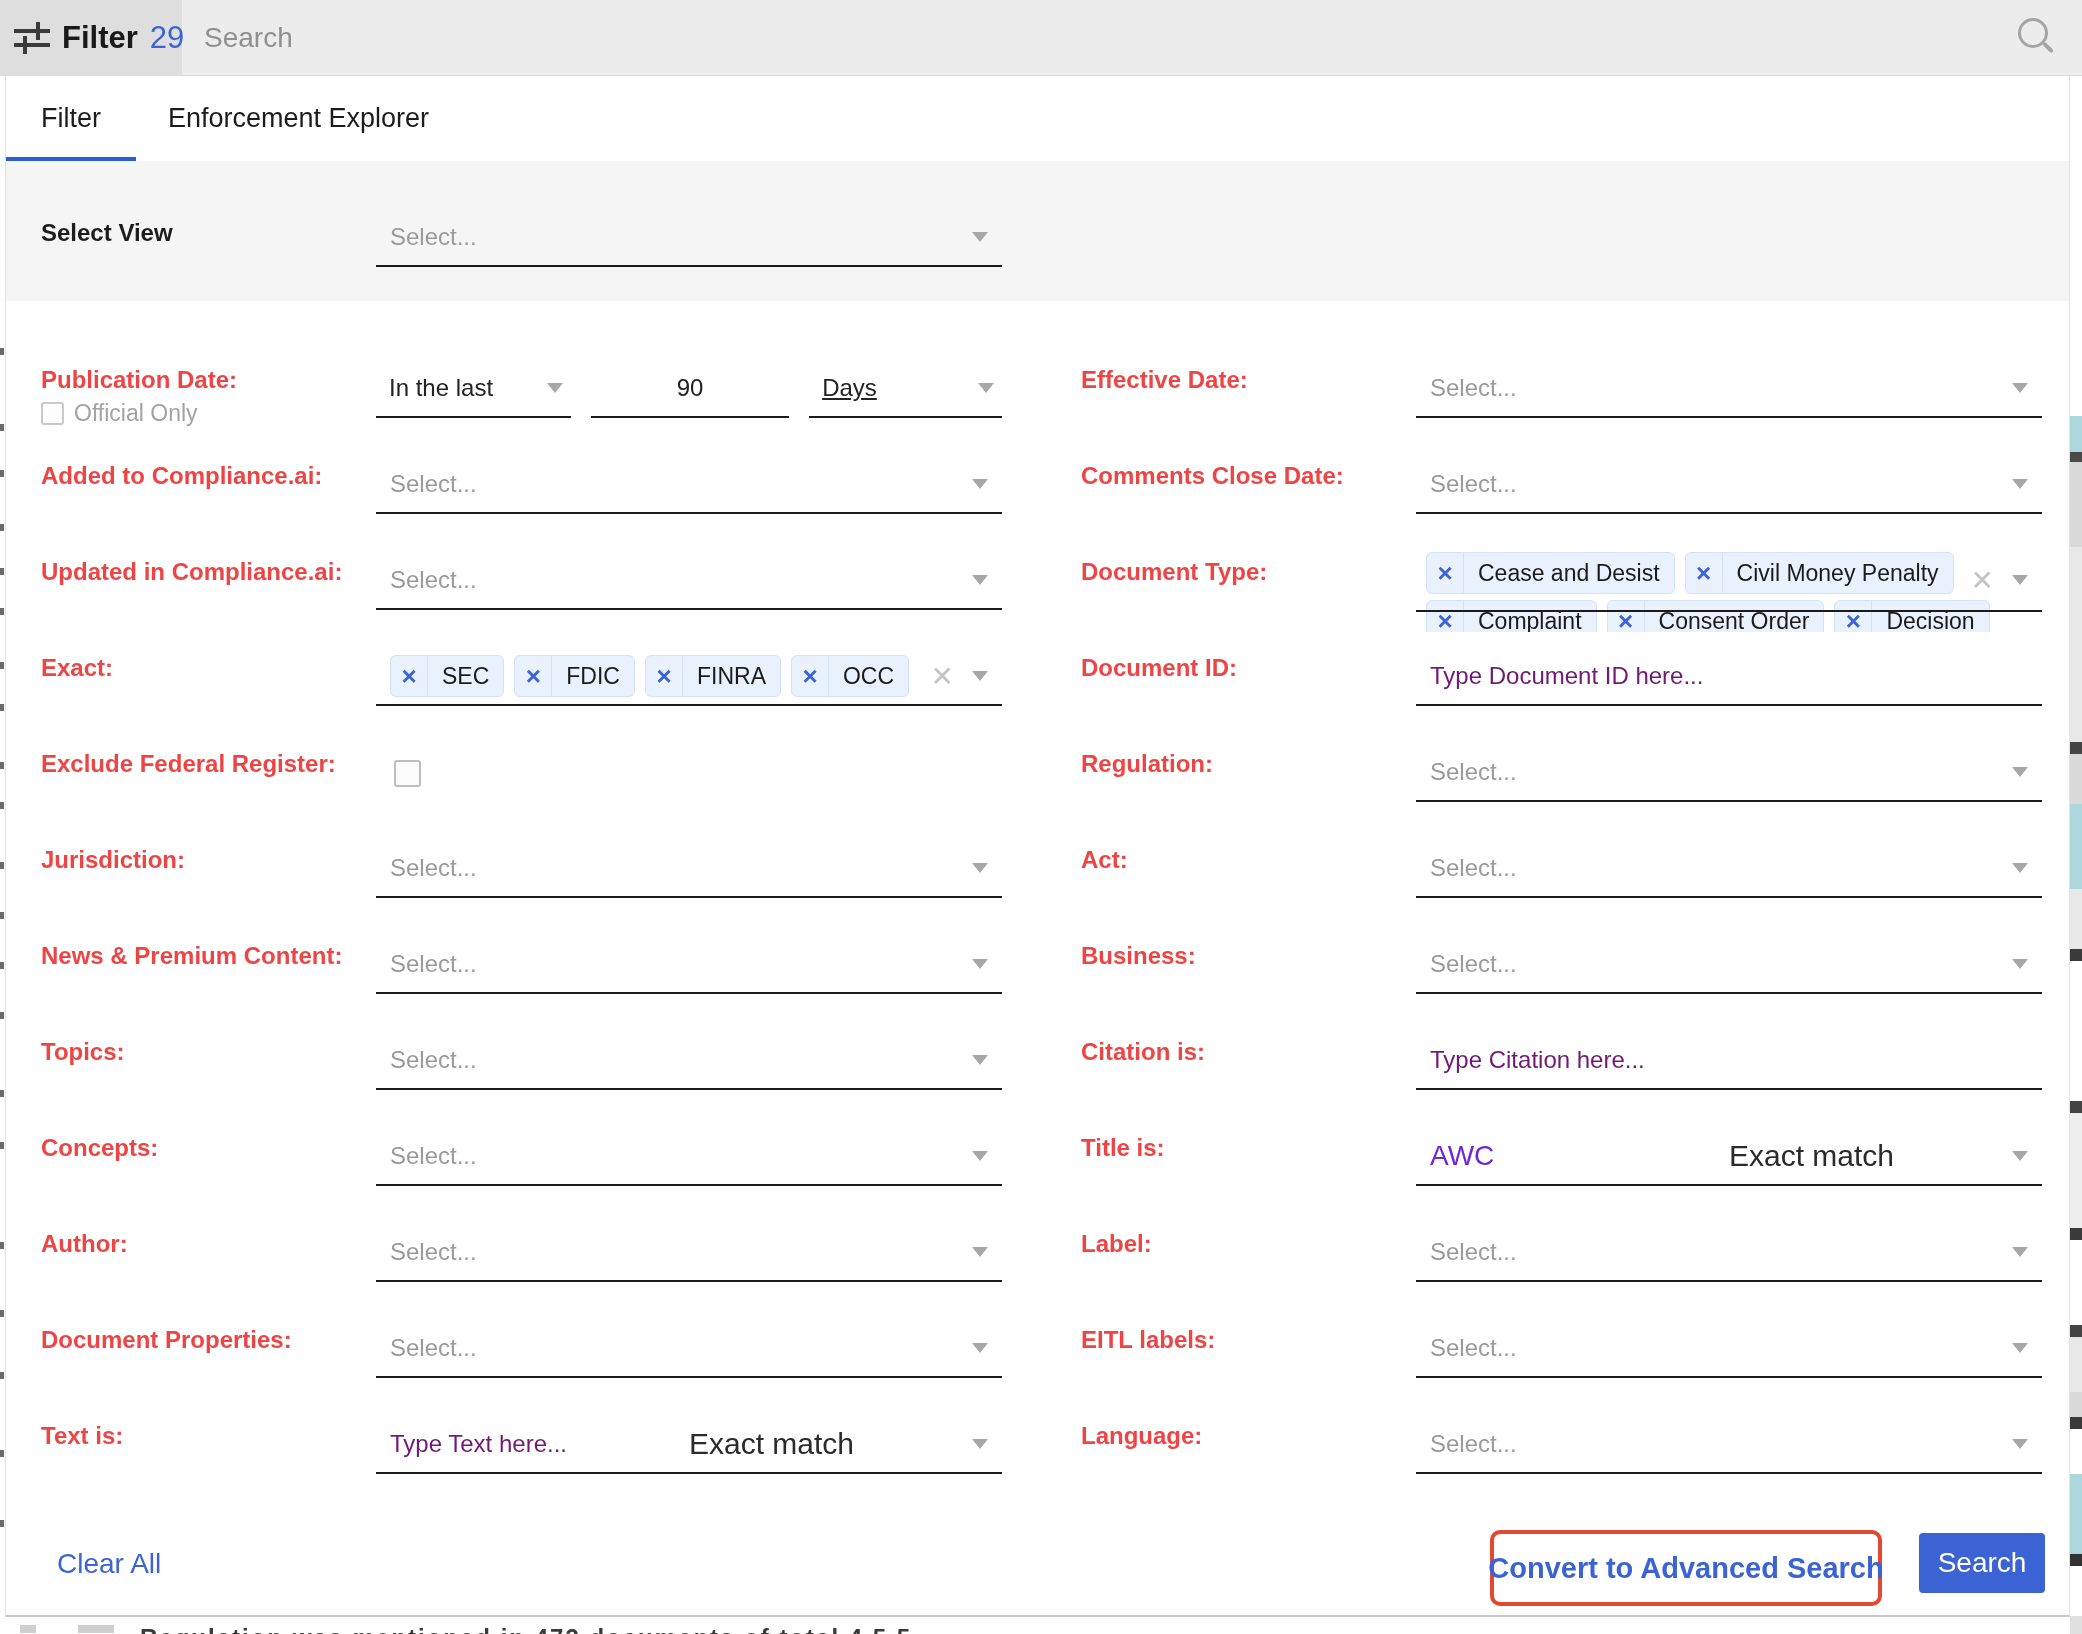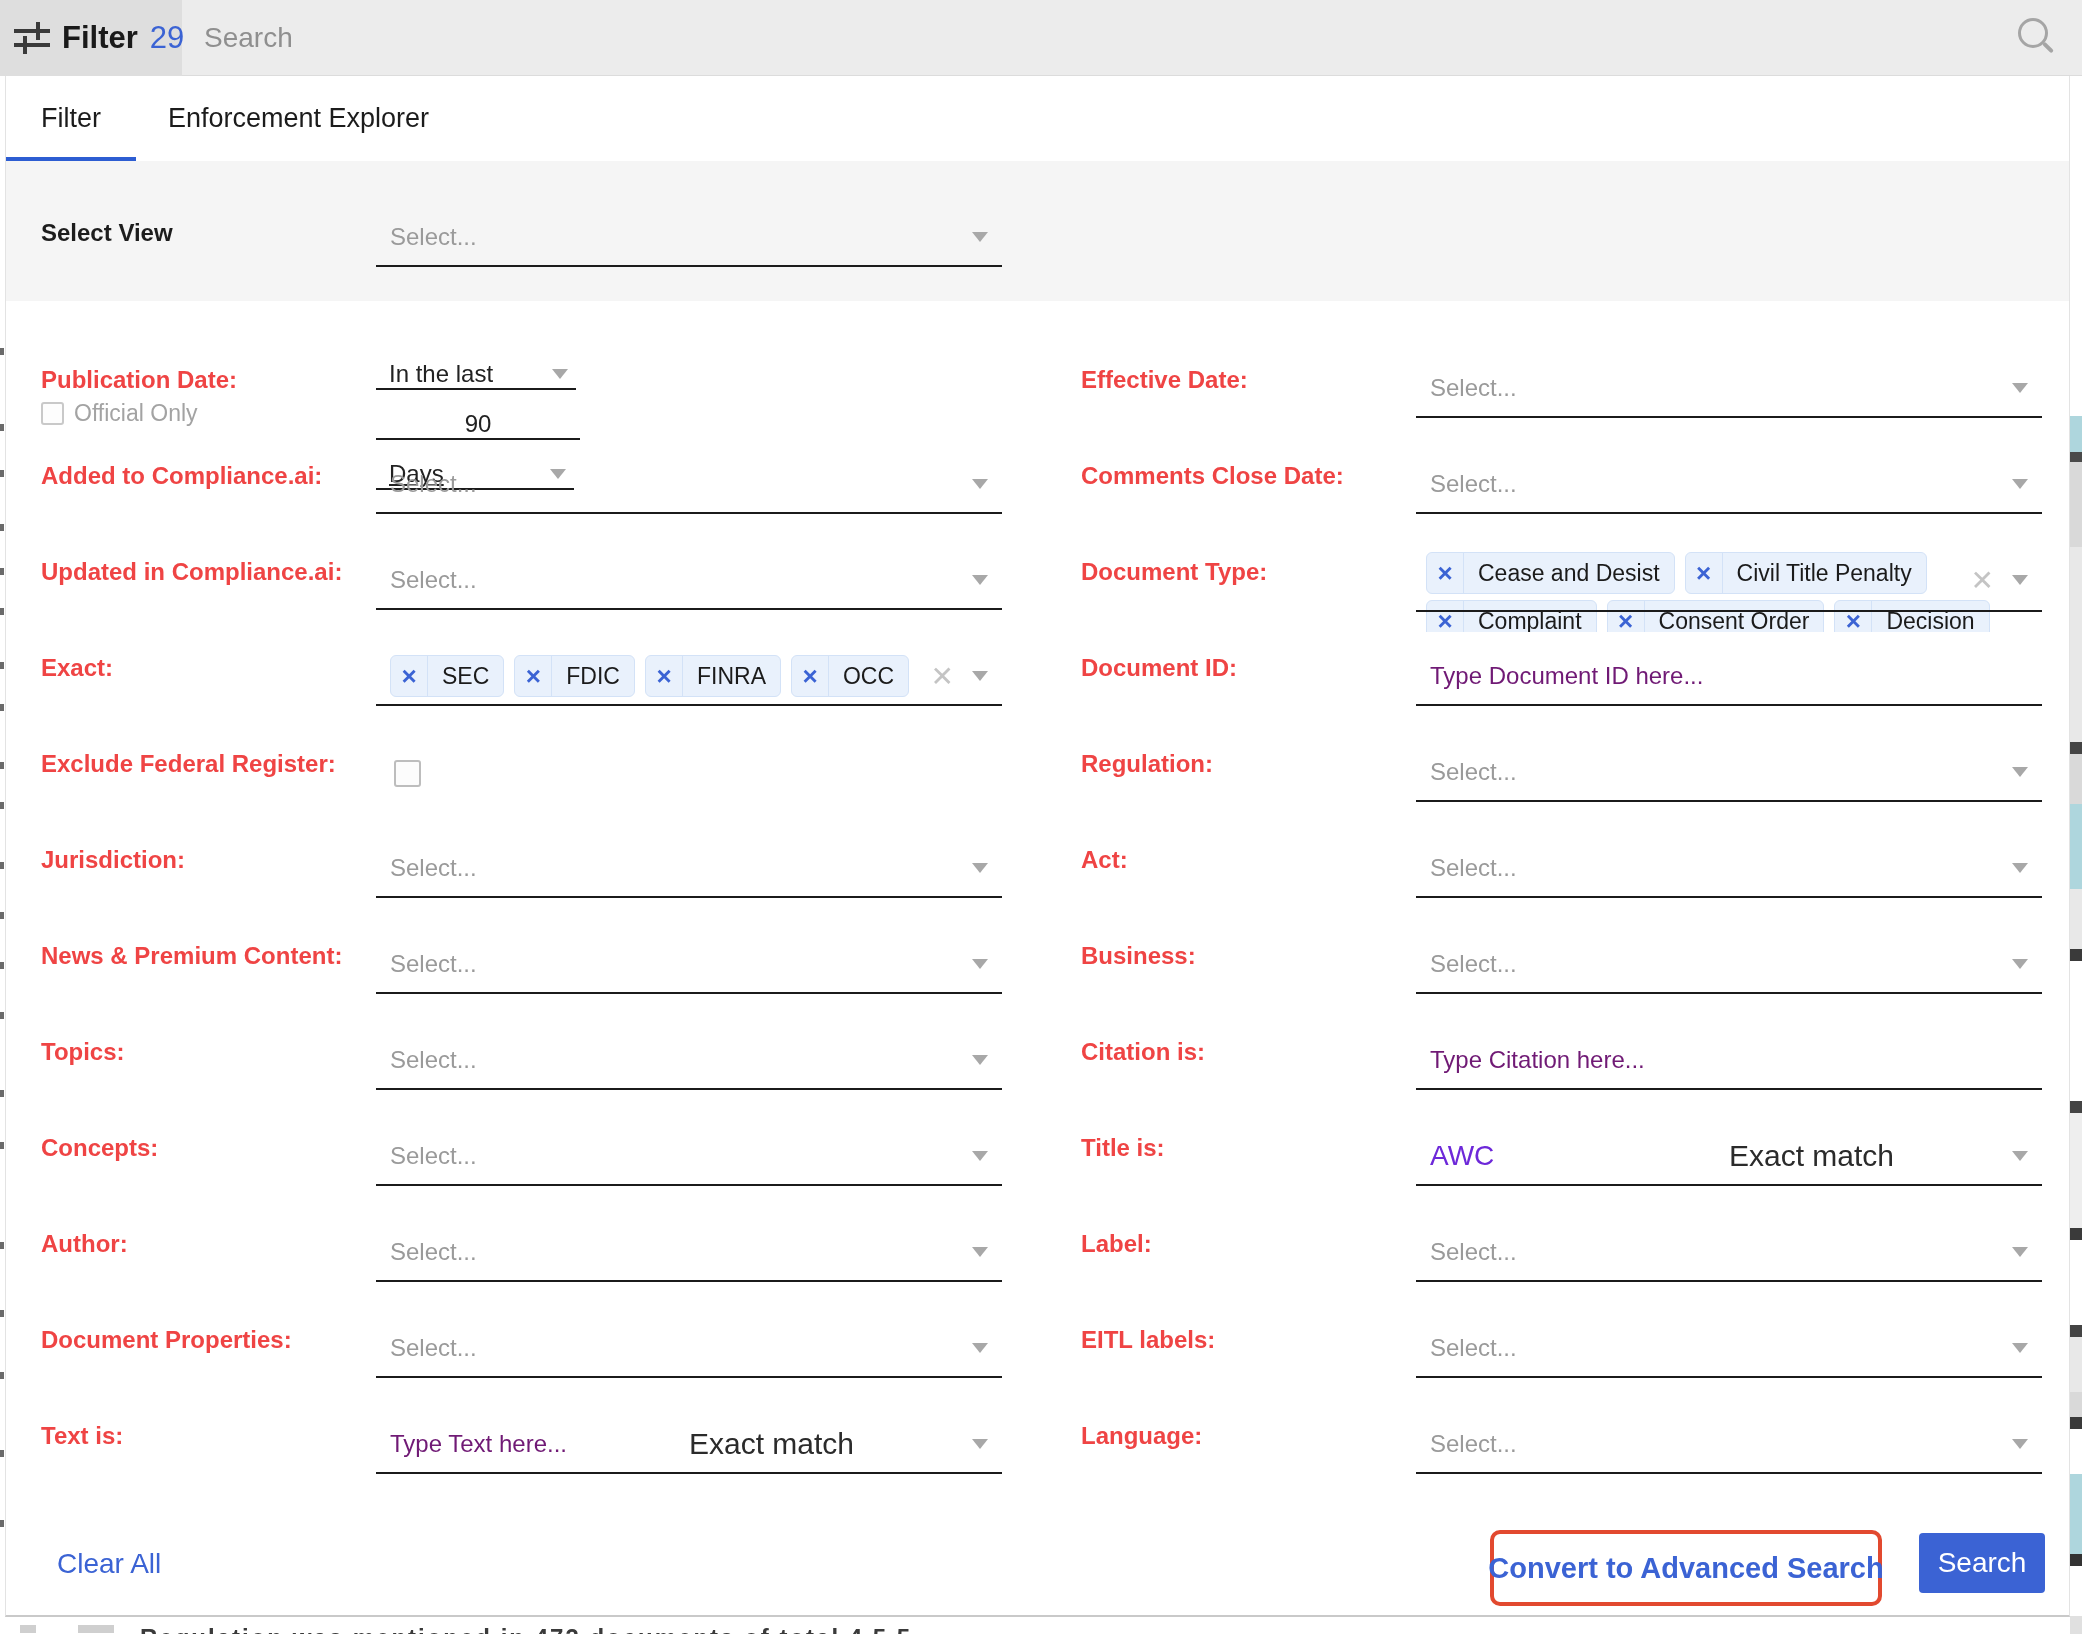--- a/index.html
+++ b/index.html
@@ -64,21 +64,21 @@
   .ml-underline{position:absolute;left:0;right:0;top:58px;height:2px;background:var(--underline);z-index:3;}
   .control.multiline .clear-x{top:28px;}
   .control.multiline .arrow{top:28px;}
   
   .control.nocard{border-bottom:none;}
   .cbox{width:27px;height:27px;border:2px solid #bdbdbd;border-radius:3px;background:#fcfcfc;margin-left:4px;cursor:pointer;box-sizing:border-box;}
   .sub-check{position:absolute;left:35px;top:44px;display:flex;align-items:center;gap:10px;
     color:#a3a3a3;font-size:23px;}
   .sub-check .cbox-sm{width:23px;height:23px;border:2px solid #c9c9c9;border-radius:3px;background:#fdfdfd;cursor:pointer;box-sizing:border-box;}
   
-  .control.pubdate{border-bottom:none;gap:20px;padding-left:0;align-items:stretch;flex-direction:column;}
+  .control.pubdate{border-bottom:none;gap:20px;padding-left:0;align-items:stretch;}
   .pd-box{border-bottom:2px solid var(--underline);position:relative;display:flex;align-items:center;
     box-sizing:border-box;padding-left:13px;color:#222;}
   .pd1{width:200px;} .pd2{width:204px;justify-content:center;padding-left:0;} .pd3{width:198px;text-decoration:underline;}
   .pd-box .arrow{right:8px;}
   
   .clear-all{position:absolute;left:35px;top:1472px;font-size:28px;font-weight:500;color:var(--accent);cursor:pointer;margin-left:16px;}
   .convert-box{position:absolute;left:1484px;top:1454px;width:392px;height:76px;border:4px solid var(--red);
     border-radius:10px;display:flex;align-items:center;justify-content:center;box-sizing:border-box;}
   .convert-link{font-size:29px;font-weight:600;color:var(--accent);cursor:pointer;white-space:nowrap;}
   .search-btn{position:absolute;left:1913px;top:1457px;width:126px;height:60px;background:var(--accent);
@@ -270,21 +270,21 @@
         <div class="flabel">Document Type:</div>
         <div class="control multiline">
           <div class="ml-col">
             <div class="chips-wrap">
               <span class="chip">
                 <span class="x">×</span>
                 <span class="txt">Cease and Desist</span>
               </span>
               <span class="chip">
                 <span class="x">×</span>
-                <span class="txt">Civil Title Penalty</span>
+                <span class="txt">Civil Money Penalty</span>
               </span>
             </div>
             <div class="chips-wrap">
               <span class="chip">
                 <span class="x">×</span>
                 <span class="txt">Complaint</span>
               </span>
               <span class="chip">
                 <span class="x">×</span>
                 <span class="txt">Consent Order</span>

